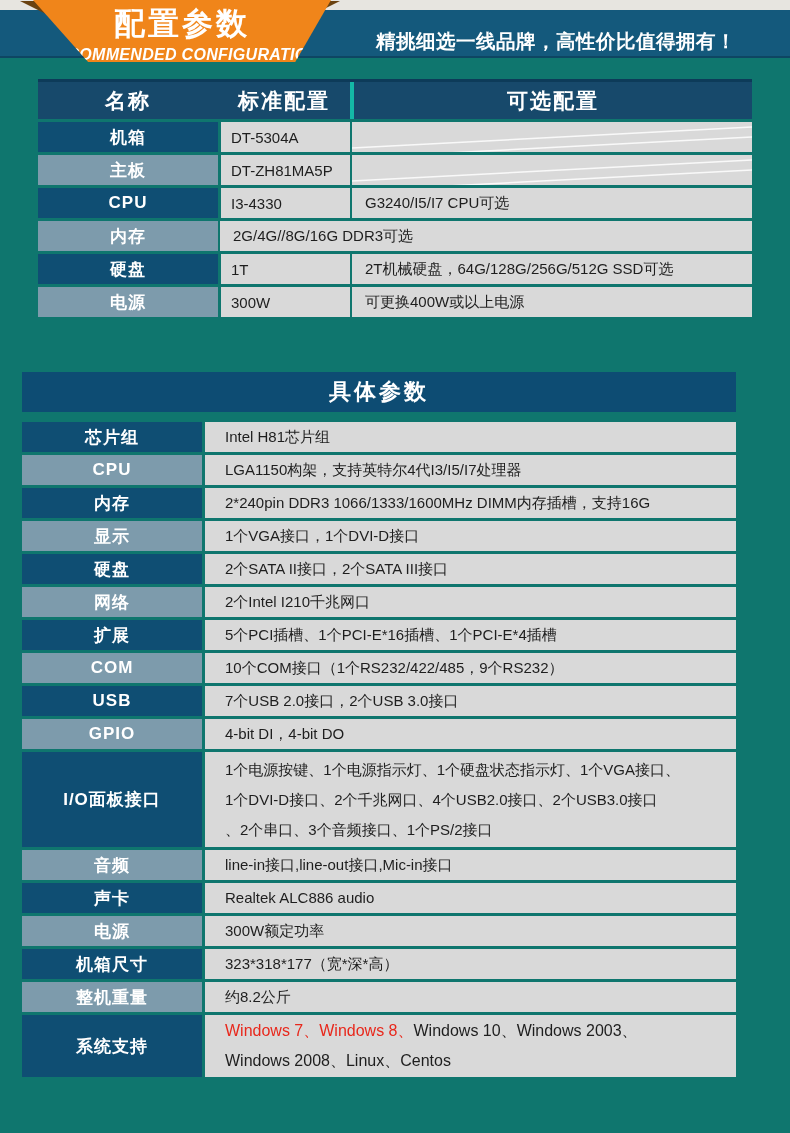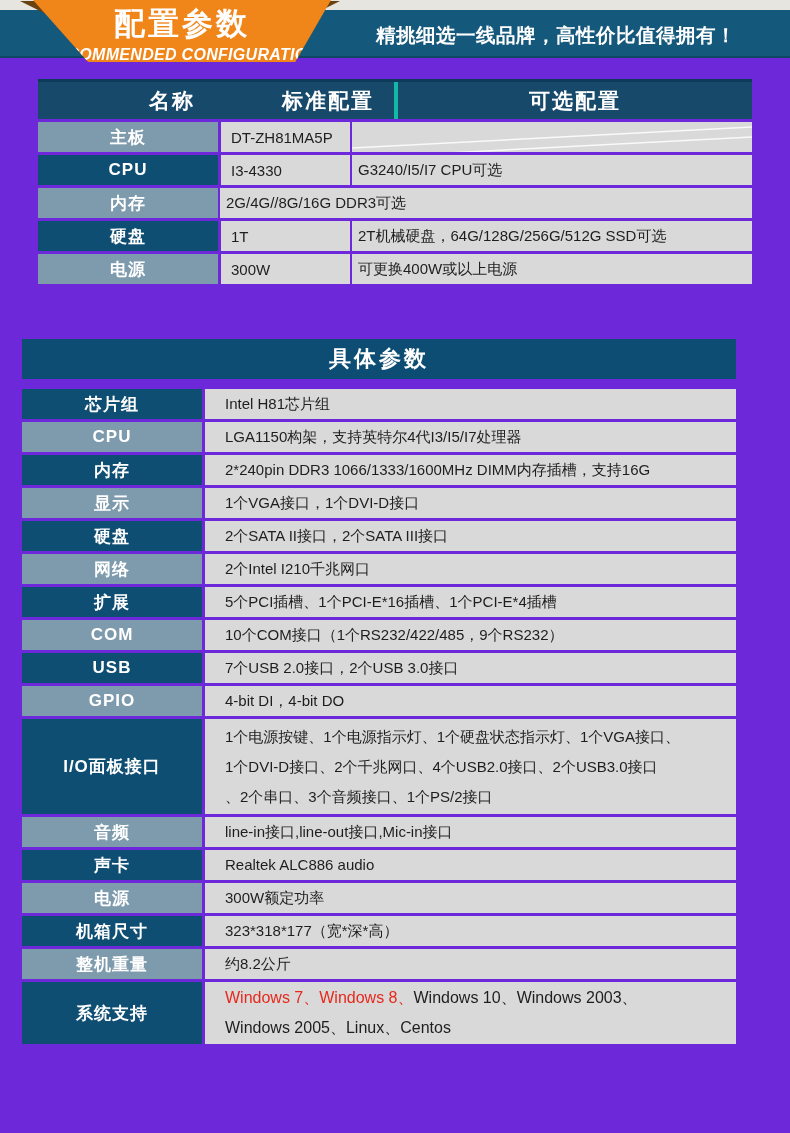--- a/index.html
+++ b/index.html
@@ -1,44 +1,44 @@
 <!DOCTYPE html>
 <html><head>
 <meta charset="utf-8">
 <style>
   * { margin:0; padding:0; box-sizing:border-box; }
   html,body { background:#ffffff; }
   body { font-family:"Liberation Sans","DejaVu Sans",sans-serif; }
-  .page { position:relative; width:790px; height:1133px; background:#6d28d9; overflow:hidden; }
+  .page { position:relative; width:790px; height:1133px; background:#0f766e; overflow:hidden; }
 
   
   .header { position:relative; height:62px; }
   .top-strip { position:absolute; top:0; left:0; width:790px; height:10px; background:#e7e5e0; }
   .banner { position:absolute; top:10px; left:0; width:790px; height:48px; background:#14597c; border-bottom:2px solid #0e4663; }
-  .banner-tagline { position:absolute; left:376px; top:10px; height:40px; line-height:50px; color:#ffffff; font-size:19.5px; font-weight:bold; letter-spacing:.5px; white-space:nowrap; }
+  .banner-tagline { position:absolute; left:376px; top:16px; height:40px; line-height:50px; color:#ffffff; font-size:19.5px; font-weight:bold; letter-spacing:.5px; white-space:nowrap; }
   .fold { position:absolute; background:#6a4210; z-index:1; }
   .fold-left  { left:20px; top:1px; width:28px; height:14px; clip-path:polygon(0 0,100% 0,100% 100%); }
   .fold-right { left:316px; top:1px; width:24px; height:12px; clip-path:polygon(0 0,100% 0,0 100%); }
   .ribbon { position:absolute; left:33px; top:0; width:298px; height:62px; background:#f0851a; clip-path:polygon(0 0,100% 0,88% 100%,18.5% 100%); z-index:2; text-align:center; }
   .ribbon-title { margin-top:3px; font-size:31px; font-weight:bold; color:#ffffff; letter-spacing:3px; }
   .ribbon-subtitle { margin-top:1px; font-size:16px; font-style:italic; font-weight:bold; color:#ffffff; letter-spacing:.3px; }
 
   
   .t1 { margin:17px 0 0 38px; width:714px; }
   .t1-header { display:flex; height:40px; background:#17496b; border-top:3px solid #0d3b59; color:#ffffff; font-weight:bold; font-size:21px; letter-spacing:2px; }
   .t1-header > div { display:flex; align-items:center; justify-content:center; }
-  .t1h-name { width:180px;margin-left:44px; }
+  .t1h-name { width:180px; }
   .t1h-std  { width:132px;font-family:Liberation Mono, monospace; }
   .t1h-opt  { flex:1; border-left:4px solid #14b8a6; }
   .t1-row { display:flex; height:30px; margin-top:3px; }
   .lbl { width:180px; display:flex; align-items:center; justify-content:center; color:#ffffff; font-weight:bold; font-size:17px; letter-spacing:1px; }
   .dark  { background:#0f4e73; }
   .light { background:#7d9bac; }
   .t1-std { width:129px; margin-left:3px; background:#d9d9d9; display:flex; align-items:center; padding-left:10px; font-size:15px; color:#1e1e1e; }
-  .t1-opt { flex:1; margin-left:2px; background:#d9d9d9; display:flex; align-items:center; padding-left:6px; font-size:15px; color:#1e1e1e; position:relative; overflow:hidden; }
+  .t1-opt { flex:1; margin-left:2px; background:#d9d9d9; display:flex; align-items:center; padding-left:13px; font-size:15px; color:#1e1e1e; position:relative; overflow:hidden; }
   .t1-opt svg { position:absolute; inset:0; width:100%; height:100%; }
 
   
   .t2 { margin:55px 0 0 22px; width:714px; }
   .t2-titlebar { height:40px; background:#0d4c73; color:#ffffff; display:flex; align-items:center; justify-content:center; font-size:22px; font-weight:bold; letter-spacing:3px; }
   .t2-body { margin-top:10px; }
   .t2-row { display:flex; margin-bottom:3px; }
   .t2-value { flex:1; margin-left:3px; background:#d9d9d9; padding-left:20px; padding-right:18px; display:flex; flex-direction:column; justify-content:center; font-size:15px; color:#1e1e1e; }
   .t2-value .vline { line-height:30px; white-space:nowrap; }
   .t2-row:last-child .t2-value { font-size:16px; }
@@ -62,20 +62,30 @@
   </div>
 
   <div class="t1">
     <div class="t1-header">
       <div class="t1h-name">名称</div>
       <div class="t1h-std">标准配置</div>
       <div class="t1h-opt">可选配置</div>
     </div>
     <div id="t1-body">
         <div class="t1-row">
+          <div class="lbl dark">机箱</div>
+          <div class="t1-std">DT-5304A</div>
+          <div class="t1-opt">
+            <svg viewBox="0 0 400 30" preserveAspectRatio="none">
+              <line x1="0" y1="26" x2="400" y2="5" stroke="#ffffff" stroke-width="1.5" opacity="0.85"></line>
+              <line x1="0" y1="36" x2="400" y2="15" stroke="#ffffff" stroke-width="1.5" opacity="0.85"></line>
+            </svg>
+          </div>
+        </div>
+        <div class="t1-row">
           <div class="lbl light">主板</div>
           <div class="t1-std">DT-ZH81MA5P</div>
           <div class="t1-opt">
             <svg viewBox="0 0 400 30" preserveAspectRatio="none">
               <line x1="0" y1="26" x2="400" y2="5" stroke="#ffffff" stroke-width="1.5" opacity="0.85"></line>
               <line x1="0" y1="36" x2="400" y2="15" stroke="#ffffff" stroke-width="1.5" opacity="0.85"></line>
             </svg>
           </div>
         </div>
         <div class="t1-row">
@@ -198,19 +208,19 @@
         <div class="t2-row" style="height: 30px;">
           <div class="lbl light">整机重量</div>
           <div class="t2-value">
             <div class="vline"><span>约8.2公斤</span></div>
           </div>
         </div>
         <div class="t2-row" style="height: 62px;">
           <div class="lbl dark">系统支持</div>
           <div class="t2-value">
             <div class="vline"><span class="red">Windows 7、Windows 8、</span><span>Windows 10、Windows 2003、</span></div>
-            <div class="vline"><span>Windows 2005、Linux、Centos</span></div>
+            <div class="vline"><span>Windows 2008、Linux、Centos</span></div>
           </div>
         </div>
       </div>
   </div>
 
 </div>
 
 </body></html>

